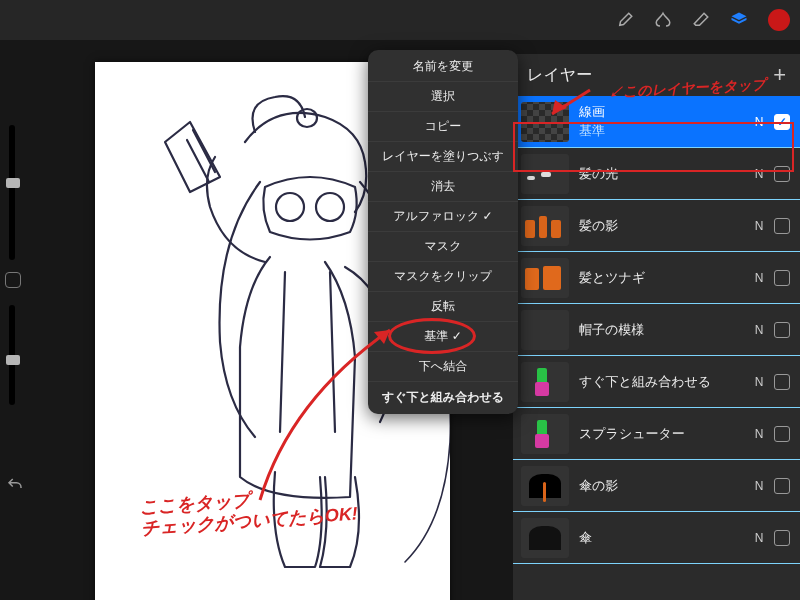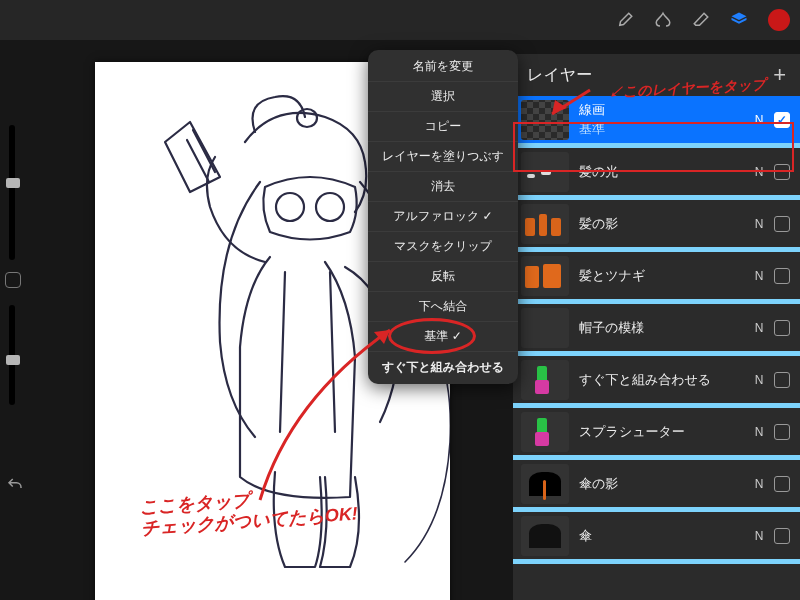--- a/index.html
+++ b/index.html
@@ -30,21 +30,21 @@
   .kn2 { top: 275px; }
   .rb { position: absolute; left: 5px; width: 16px; height: 16px; border: 1.5px solid #777; border-radius: 4px; }
   .rb1 { top: 192px; }
   .undo-btn { position: absolute; left: 6px; top: 396px; width: 18px; height: 18px; }
 
   
   .layers-panel { position: absolute; right: 0; top: 54px; width: 287px; bottom: 0; background: #2b2b2b; display: flex; flex-direction: column; }
   .layers-header { height: 42px; display: flex; align-items: center; padding: 0 14px; font-size: 16px; color: #eee; }
   .layers-header .add { margin-left: auto; font-size: 22px; color: #ccc; font-weight: 200; }
   .layers-scroll { flex: 1; overflow: hidden; }
-  .layer-row { height: 52px; display: flex; align-items: center; padding-right: 10px; border-bottom: 5px solid #7dd3fc; }
+  .layer-row { height: 52px; display: flex; align-items: center; padding-right: 10px; border-bottom: 1px solid #7dd3fc; }
   .layer-row.selected { background: #0a73ff; }
   .thumb { width: 48px; height: 40px; margin: 0 10px 0 8px; background: #333; border-radius: 3px; position: relative; overflow: hidden; }
   .thumb.trans { background: repeating-conic-gradient(#444 0 25%, #2a2a2a 0 50%) 0/12px 12px; }
   .layer-name { flex: 1; font-size: 13px; color: #eee; }
   .layer-row.selected .layer-name { color: #fff; }
   .layer-sub { font-size: 13px; color: #bfe0ff; margin-top: 1px; }
   .layer-name-wrap { flex: 1; display: flex; flex-direction: column; }
   .blend { font-size: 12px; color: #ccc; width: 18px; text-align: center; }
   .layer-row.selected .blend { color: #fff; }
   .vis { width: 16px; height: 16px; border: 1.5px solid #999; border-radius: 3px; margin-left: 6px; display:flex; align-items:center; justify-content:center;}
@@ -249,24 +249,25 @@
     </div>
 </div>
 
 <div class="ctx" id="ctx">
     <div class="ctx-item">名前を変更</div>
     <div class="ctx-item">選択</div>
     <div class="ctx-item">コピー</div>
     <div class="ctx-item">レイヤーを塗りつぶす</div>
     <div class="ctx-item">消去</div>
     <div class="ctx-item">アルファロック ✓</div>
+    <div class="ctx-item">マスク</div>
     <div class="ctx-item">マスクをクリップ</div>
     <div class="ctx-item">反転</div>
+    <div class="ctx-item">基準 ✓</div>
     <div class="ctx-item">下へ結合</div>
-    <div class="ctx-item">基準 ✓</div>
     <div class="ctx-item">すぐ下と組み合わせる</div>
   </div>
 
 <div class="red-box anno"></div>
 <div class="red-ring ring1 anno"></div>
 <svg class="anno" style="left:230px; top:300px; width:190px; height:230px;">
   <path d="M30 200 Q 60 100 160 30" fill="none" stroke="#d92525" stroke-width="3"></path>
   <path d="M160 30 l-16 2 l10 12 z" fill="#d92525"></path>
 </svg>
 <svg class="anno" style="left:540px; top:82px; width:60px; height:40px;">

